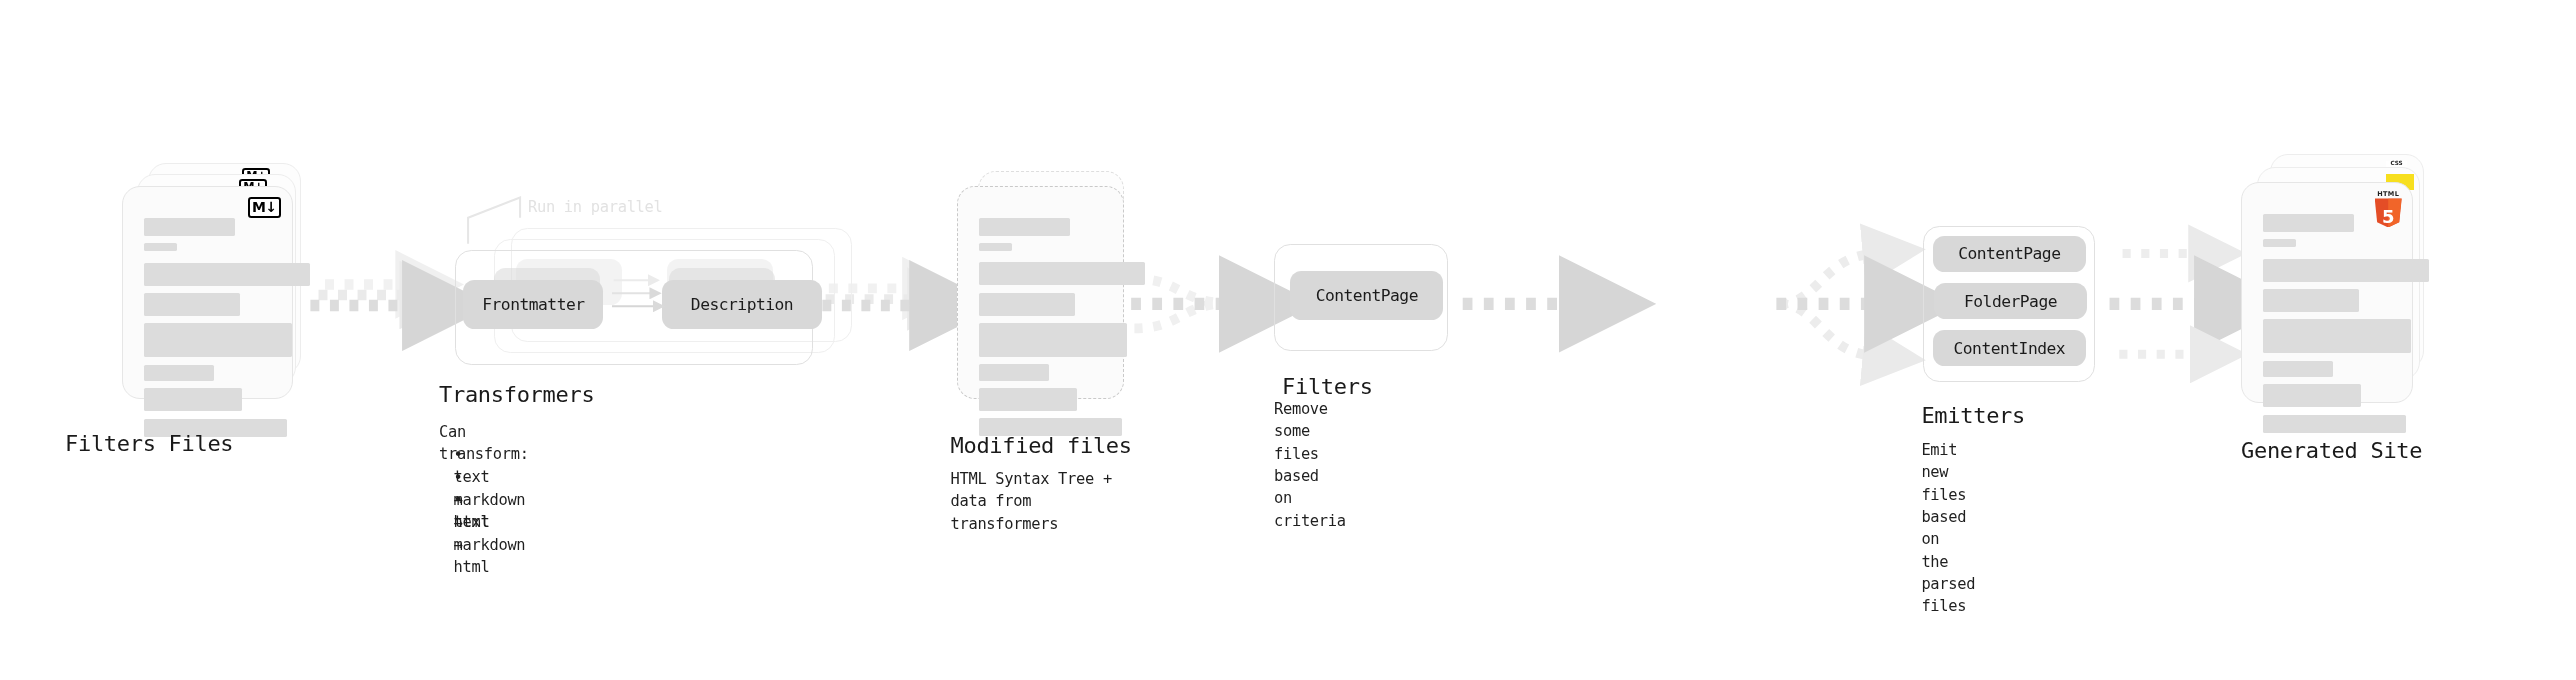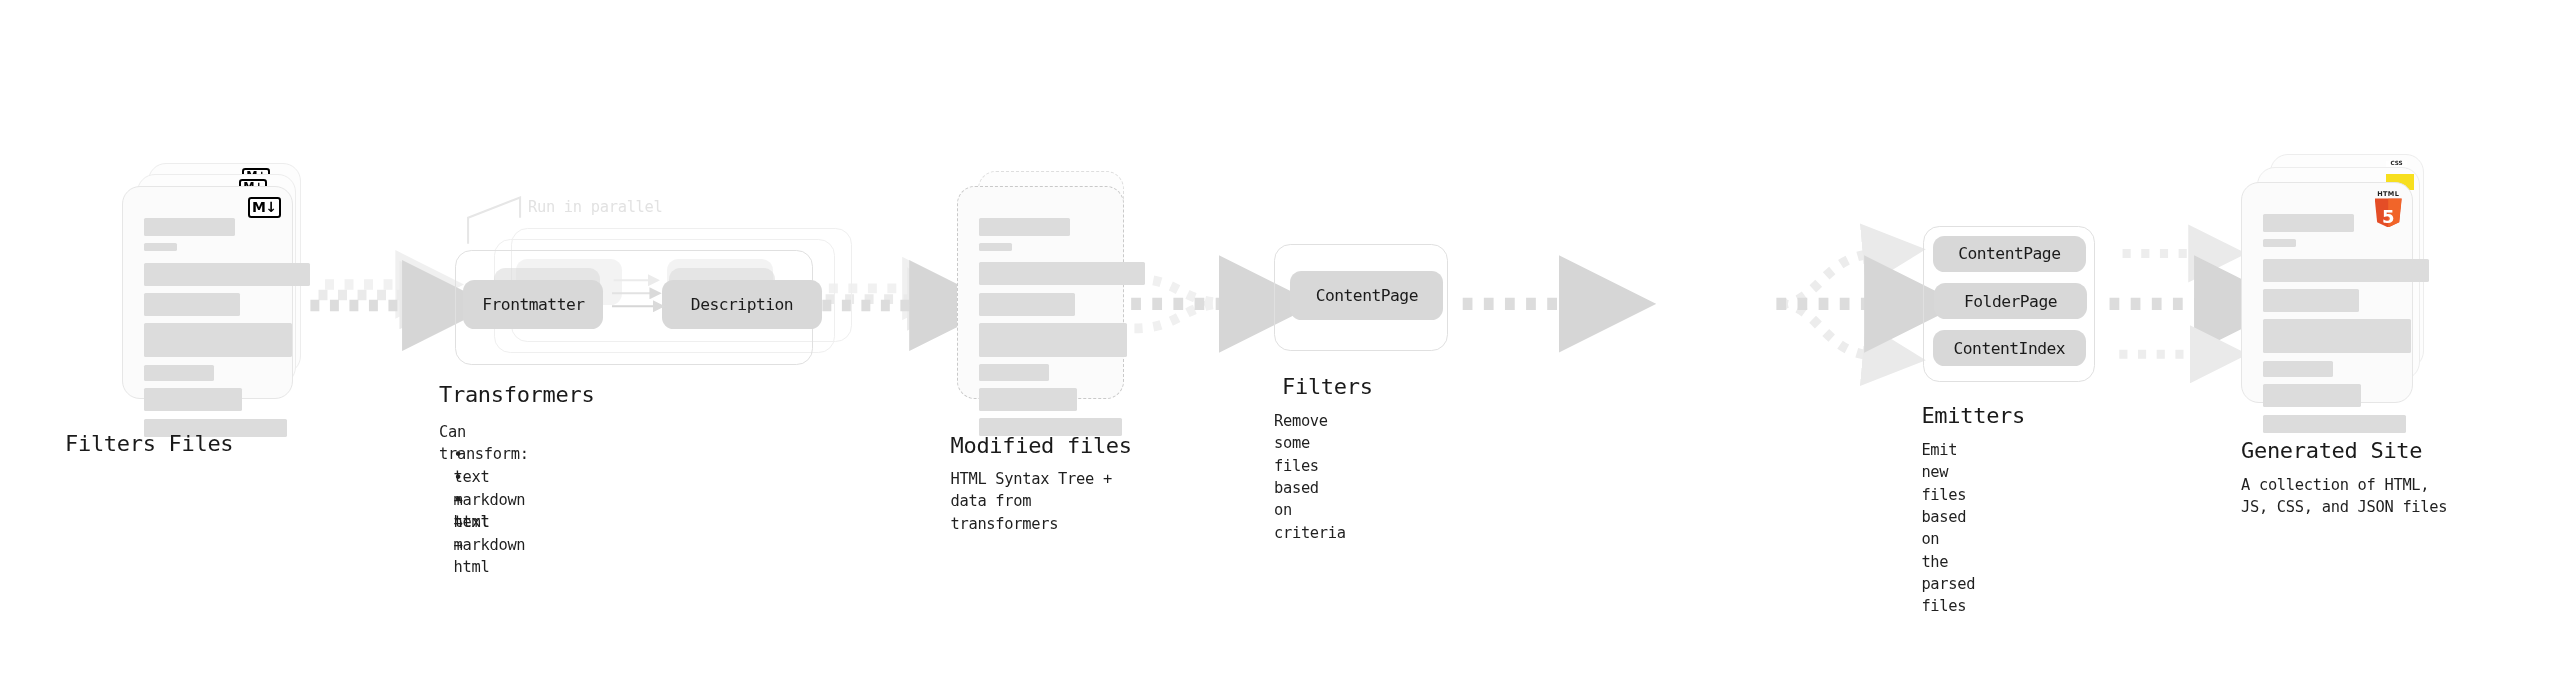--- a/index.html
+++ b/index.html
@@ -304,21 +304,21 @@
     <div class="caption-title" style="left:-6.5px; top:262px;">Modified files</div>
     <div class="caption-sub" style="left:-6.5px; top:297px;">HTML Syntax Tree +
 data from transformers</div>
   </div>
 
   <div class="node" style="left:1274px; top:244px;">
     <div class="group-box" style="left:0px; top:0px; width:174px; height:107px;"></div>
     <div class="chip" style="left:16.3px; top:27px; width:153px; height:49px;">ContentPage</div>
 
     <div class="caption-title" style="left:8px; top:130px;">Filters</div>
-    <div class="caption-sub" style="left:0px; top:166px;">Remove some files based
+    <div class="caption-sub" style="left:0px; top:154px;">Remove some files based
 on criteria</div>
   </div>
 
 
   <div class="node" style="left:1923px; top:226px;">
     <div class="group-box" style="left:0px; top:0px; width:172px; height:156px;"></div>
     <div class="chip" style="left:9.8px; top:9.8px; width:153px; height:36px;">ContentPage</div>
     <div class="chip" style="left:11px; top:57px; width:153px; height:36px;text-align:center;">FolderPage</div>
     <div class="chip" style="left:9.8px; top:104px; width:153px; height:36px;">ContentIndex</div>
 
@@ -351,18 +351,16 @@
             <div class="sk" style="width: 166px; height: 23px;"></div>
             <div class="sk" style="width: 96px; height: 23px;"></div>
             <div class="sk" style="width: 148px; height: 34px;"></div>
             <div class="sk" style="width: 70px; height: 16.3px;"></div>
             <div class="sk" style="width: 98px; height: 23px;"></div>
             <div class="sk" style="width: 143px; height: 18px;"></div>
           </div>
       </div>
     </div>
     <div class="caption-title" style="left:0px; top:284px;">Generated Site</div>
-    <div class="caption-sub" style="left:0px; top:320px;">A collection of HTML,
-JS, CSS, and JSON files</div>
   </div>
 
 </div>
 
 
 </body></html>

